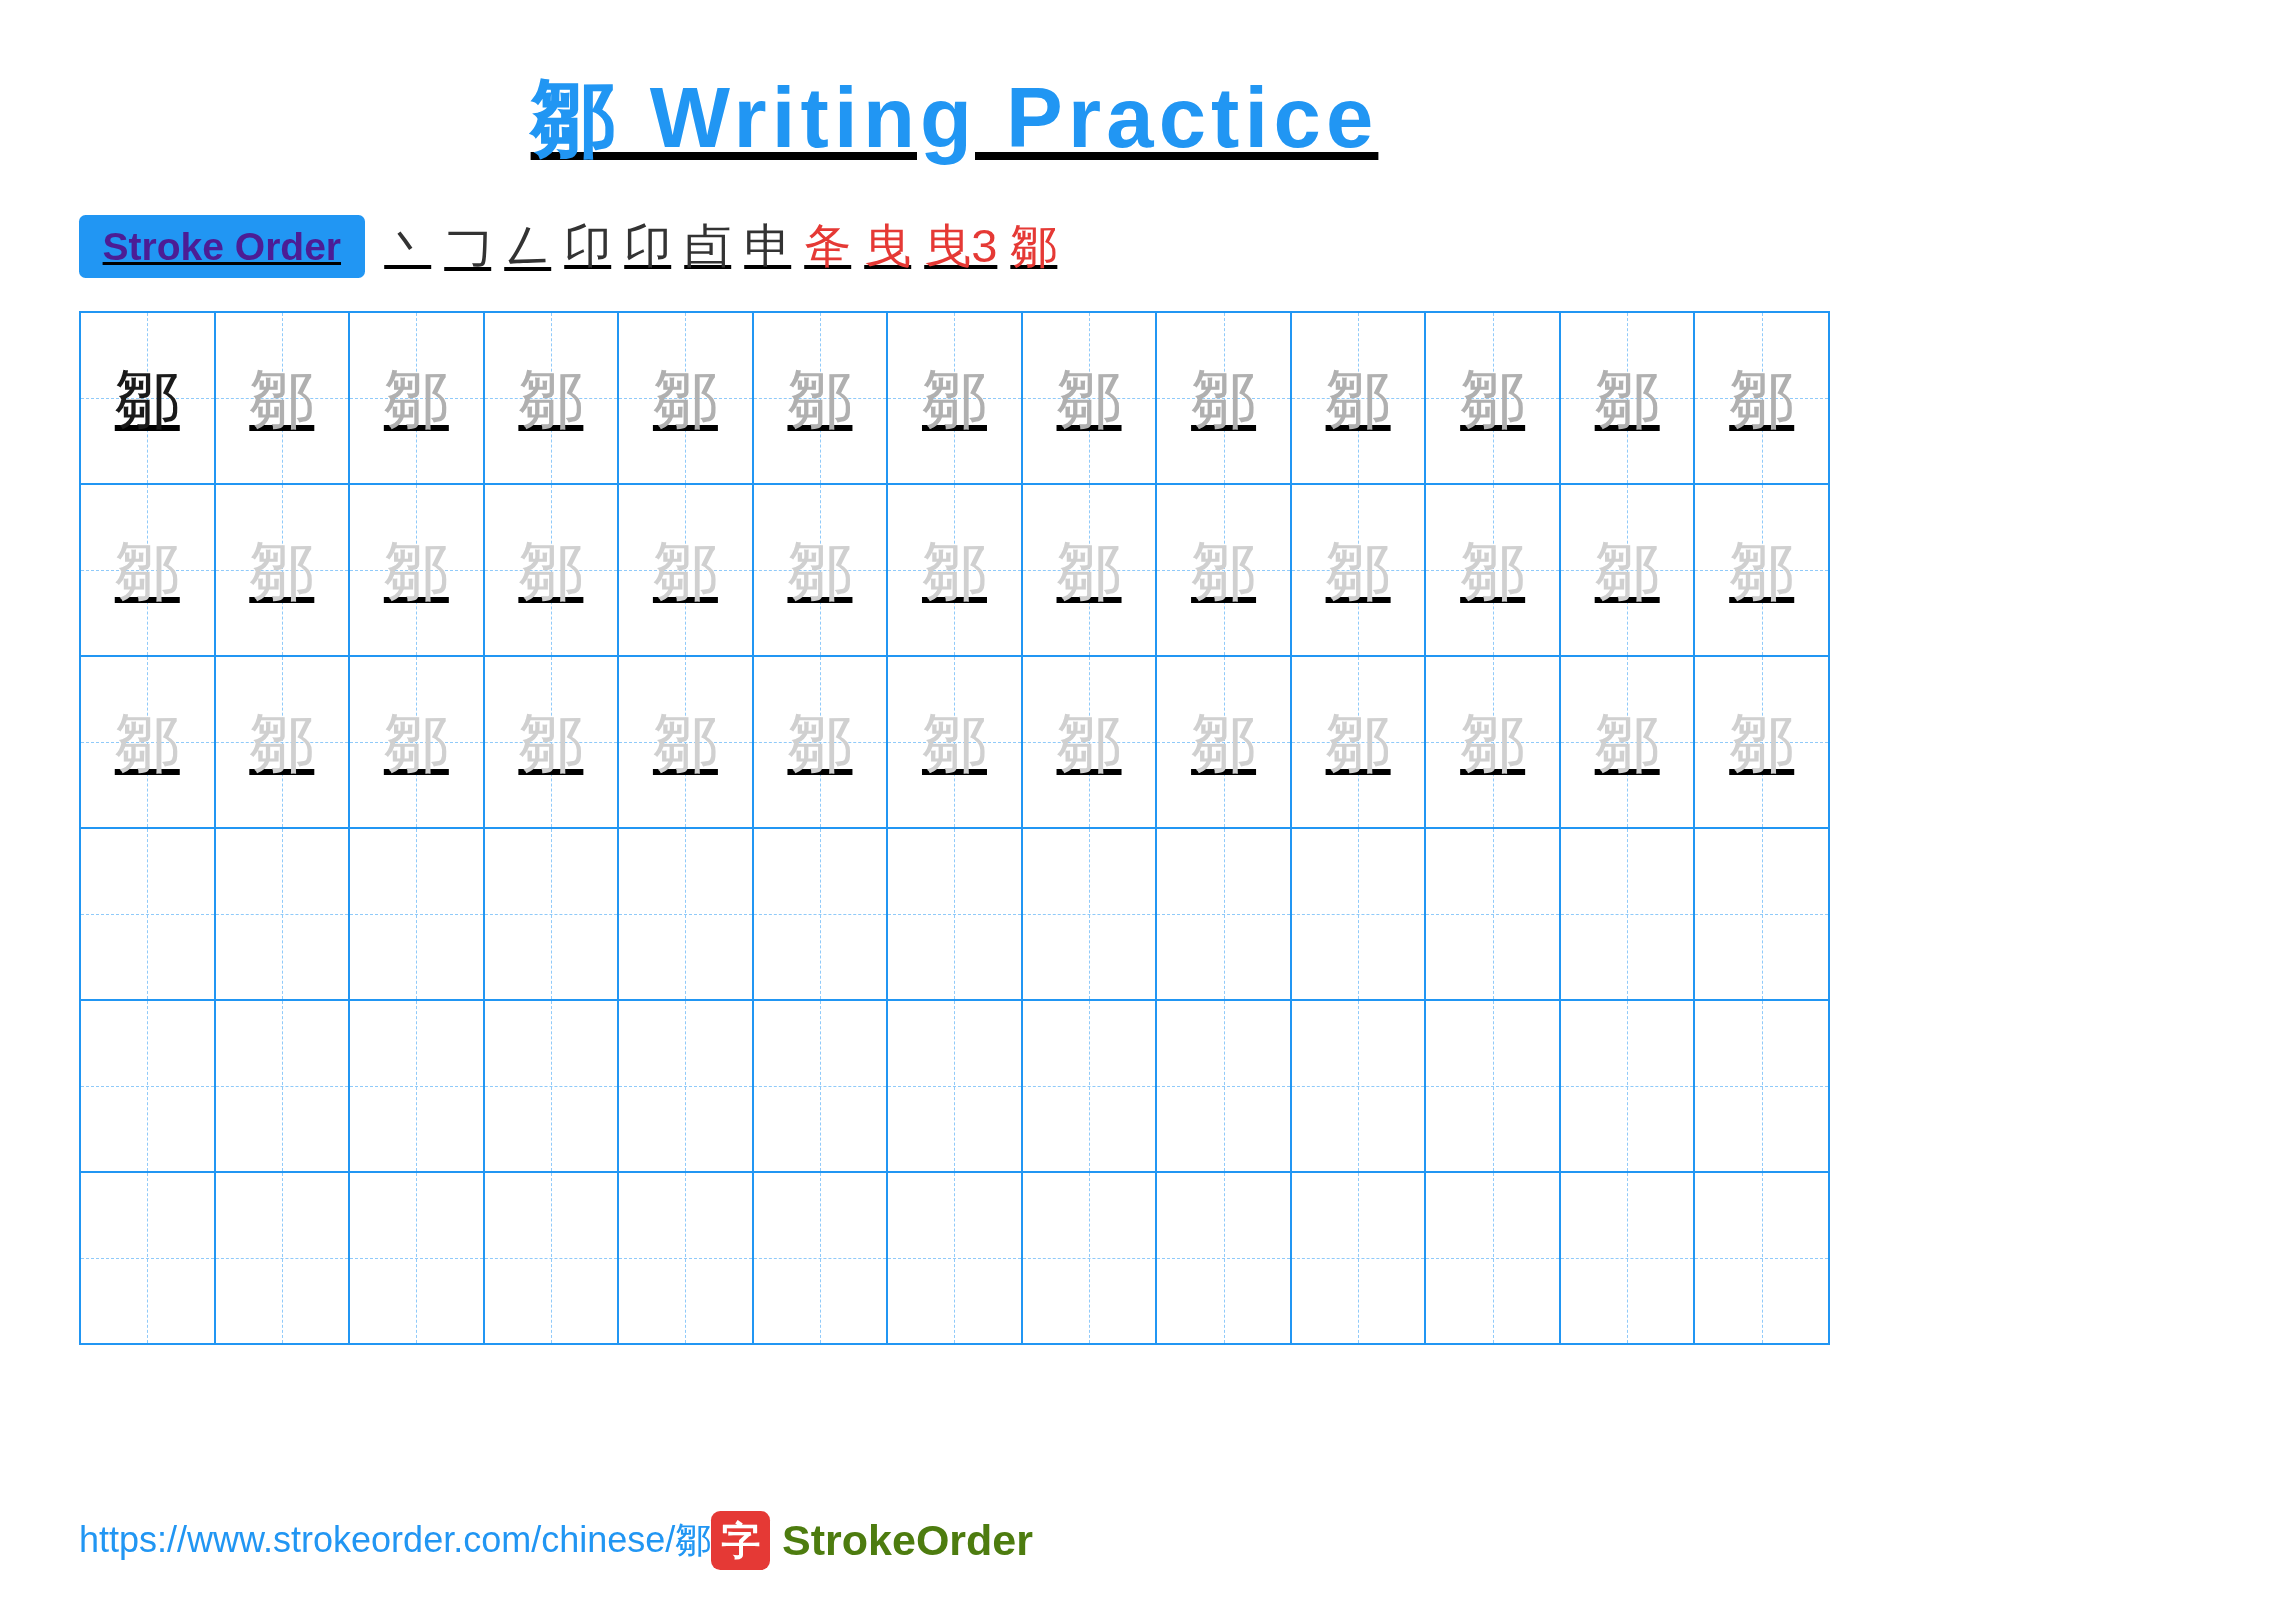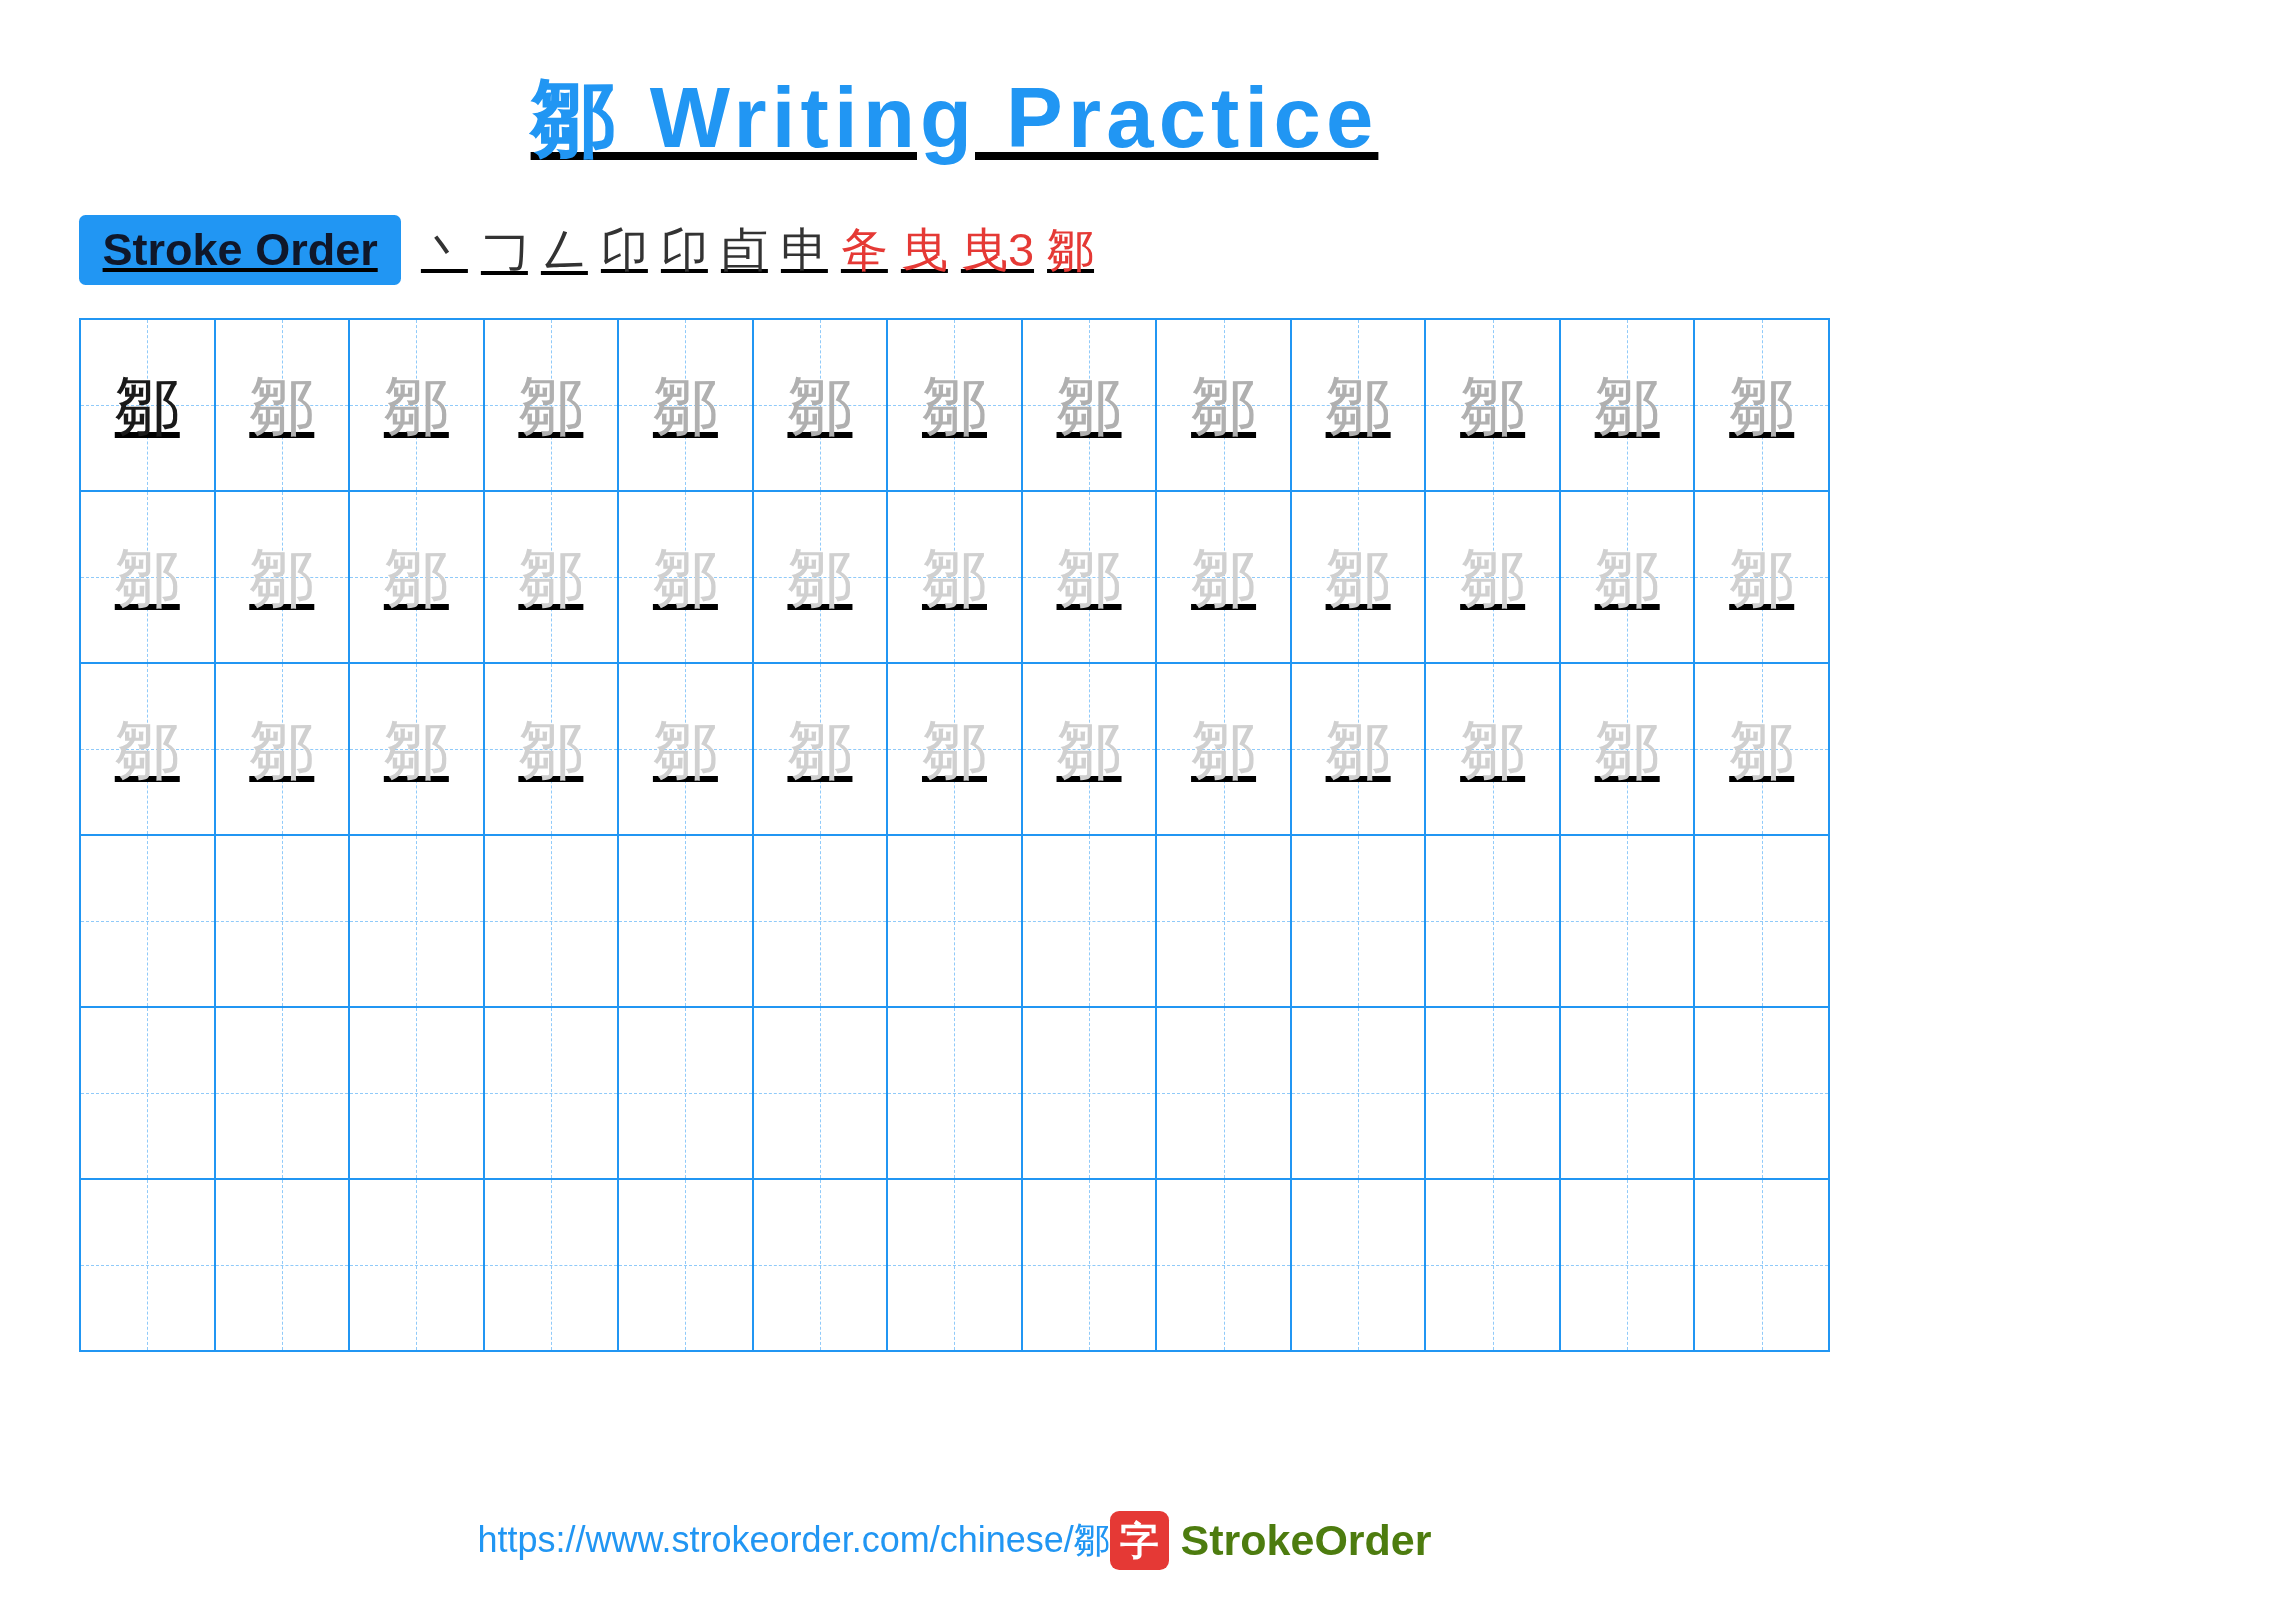--- a/index.html
+++ b/index.html
@@ -35,22 +35,22 @@
     
     .stroke-order-row {
       display: flex;
       align-items: center;
       margin-bottom: 33px;
       gap: 19.6px;
     }
 
     .stroke-order-badge {
       background: #2196F3;
-      color: #0f172a;
-      font-size: 45px;
+      color: #4c1d95;
+      font-size: 39px;
       font-weight: bold;
       padding: 9.2px 23.6px;
       border-radius: 6.5px;
       white-space: nowrap;
     }
 
     .stroke-sequence {
       display: flex;
       align-items: center;
       gap: 13px;
@@ -125,21 +125,21 @@
     }
 
     
     .footer {
       position: absolute;
       bottom: 52px;
       left: 79px;
       right: 79px;
       display: flex;
       align-items: center;
-      justify-content: center;
+      justify-content: flex-start;
     }
 
     .footer-url {
       color: #2196F3;
       font-size: 36px;
     }
 
     .footer-logo {
       display: flex;
       align-items: center;

